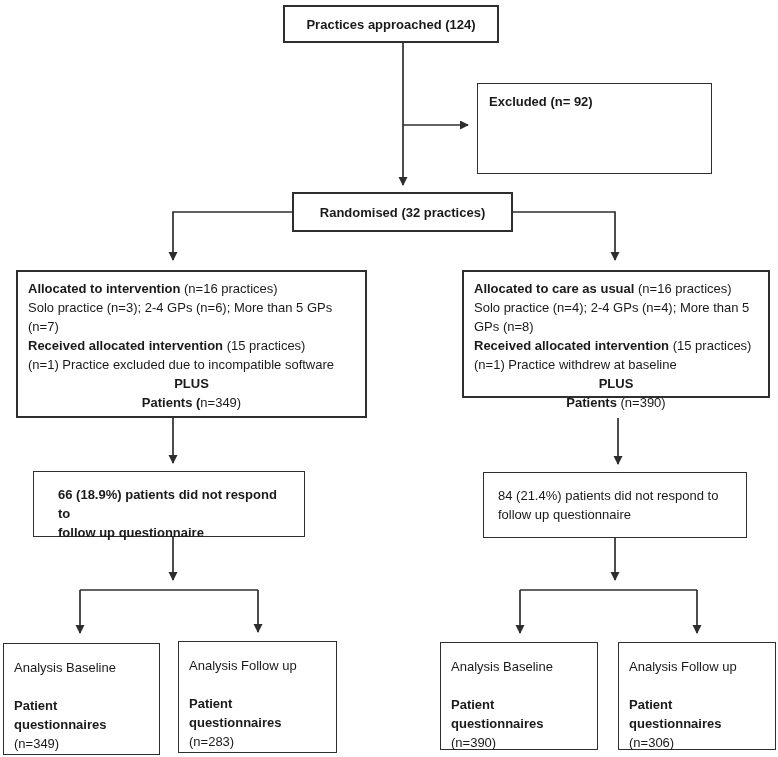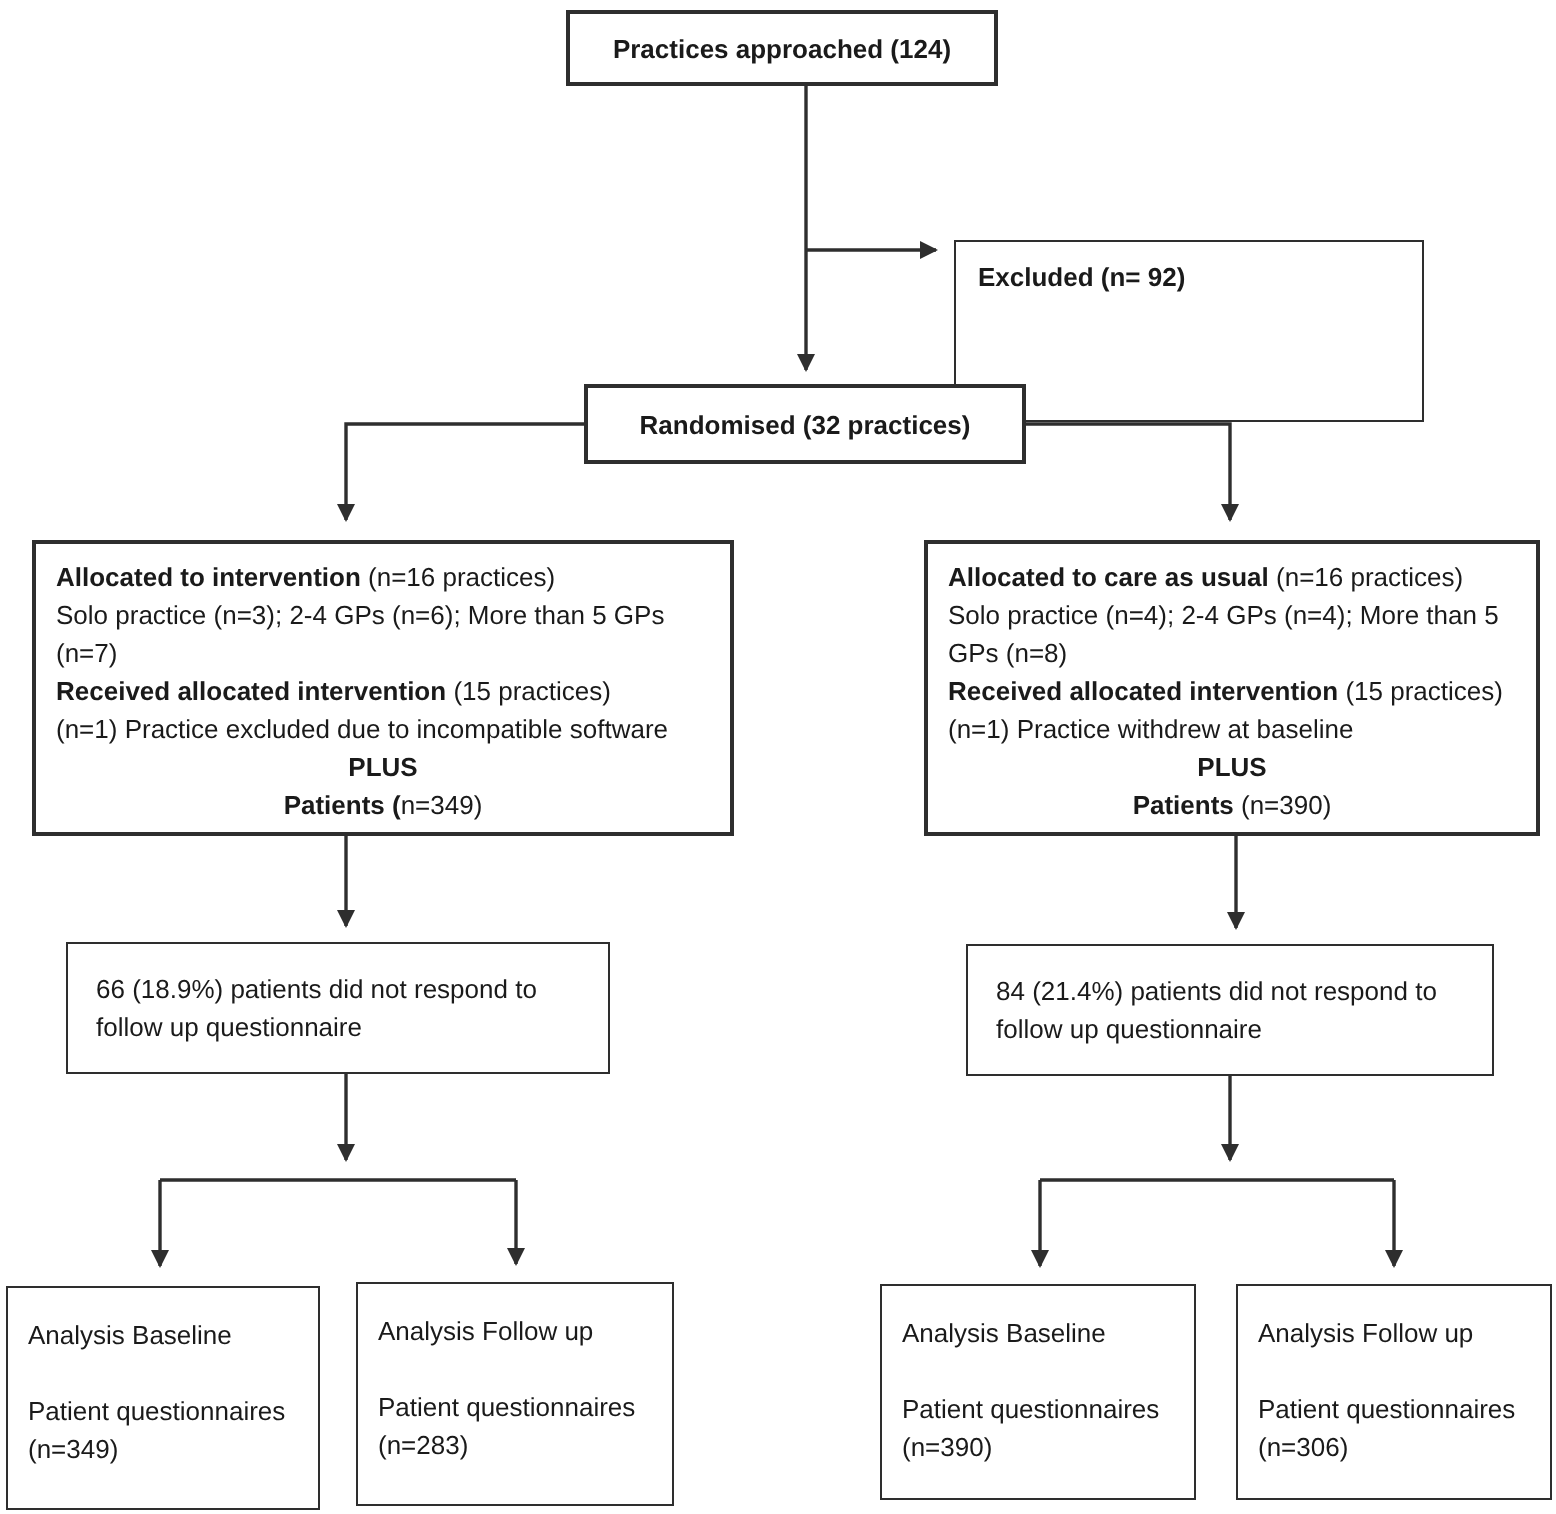--- a/index.html
+++ b/index.html
@@ -41,21 +41,21 @@
     display: flex;
     align-items: center;
     justify-content: center;
     text-align: center;
   }
   .bold { font-weight: bold; }
   .preline { white-space: pre-line; }
   .pad { padding: 7px 10px; }
   .tc { text-align: center; }
   .analysis-title { font-weight: normal; }
-  .analysis-sub { font-weight: normal; margin-top: 19px; }
+  .analysis-sub { font-weight: bold; margin-top: 19px; }
 </style>
 </head>
 <body>
 
 <div class="canvas">
 
   <svg class="connectors" width="778" height="757" viewBox="0 0 778 757" xmlns="http://www.w3.org/2000/svg">
     <defs>
       <marker id="arrow" markerUnits="userSpaceOnUse" markerWidth="12" markerHeight="12" refX="8" refY="4.5" orient="auto">
         <path d="M0,0 L9,4.5 L0,9 Z" style="fill:var(--line)"></path>
@@ -82,49 +82,49 @@
     <path class="ln" d="M615,537 V580" marker-end="url(#arrow)"></path>
     <path class="ln" d="M520,590 H697"></path>
     <path class="ln" d="M520,590 V633" marker-end="url(#arrow)"></path>
     <path class="ln" d="M697,590 V633" marker-end="url(#arrow)"></path>
   </svg>
 
   <div class="box center-flex bold" style="left:283px; top:5px; width:216px; height:38px;">
     <span>Practices approached (124)</span>
   </div>
 
-  <div class="box thin pad" style="left:477px; top:83px; width:235px; height:91px; padding:8px 11px;margin-top:37px;">
+  <div class="box thin pad" style="left:477px; top:83px; width:235px; height:91px; padding:8px 11px;">
     <div class="bold">Excluded (n= 92)</div>
   </div>
 
   <div class="box center-flex bold" style="left:292px; top:192px; width:221px; height:40px;">
     <span>Randomised (32 practices)</span>
   </div>
 
   <div class="box pad" style="left:16px; top:270px; width:351px; height:148px;">
     <div><span class="bold">Allocated to intervention</span><span> (n=16 practices)</span></div>
     <div class="preline">Solo practice (n=3); 2-4 GPs (n=6); More than 5 GPs
 (n=7)</div>
     <div><span class="bold">Received allocated intervention</span><span> (15 practices)</span></div>
     <div>(n=1) Practice excluded due to incompatible software</div>
     <div class="tc bold">PLUS</div>
     <div class="tc"><span class="bold">Patients (</span><span>n=349)</span></div>
   </div>
 
-  <div class="box pad" style="left:462px; top:270px; width:308px; height:148px;">
+  <div class="box pad" style="left:462px; top:270px; width:308px; height:128px;">
     <div><span class="bold">Allocated to care as usual</span><span> (n=16 practices)</span></div>
     <div class="preline">Solo practice (n=4); 2-4 GPs (n=4); More than 5
 GPs (n=8)</div>
     <div><span class="bold">Received allocated intervention</span><span> (15 practices)</span></div>
     <div>(n=1) Practice withdrew at baseline</div>
     <div class="tc bold">PLUS</div>
     <div class="tc"><span class="bold">Patients</span><span> (n=390)</span></div>
   </div>
 
-  <div class="box thin" style="left:33px; top:471px; width:272px; height:66px; padding:13px 14px;">
+  <div class="box thin" style="left:33px; top:471px; width:272px; height:66px; padding:13px 24px;font-weight:bold;">
     <div class="preline">66 (18.9%) patients did not respond to
 follow up questionnaire</div>
   </div>
 
   <div class="box thin" style="left:483px; top:472px; width:264px; height:66px; padding:13px 14px;">
     <div class="preline">84 (21.4%) patients did not respond to
 follow up questionnaire</div>
   </div>
 
   <div class="box thin" style="left:3px; top:643px; width:157px; height:112px; padding:14px 10px;">

